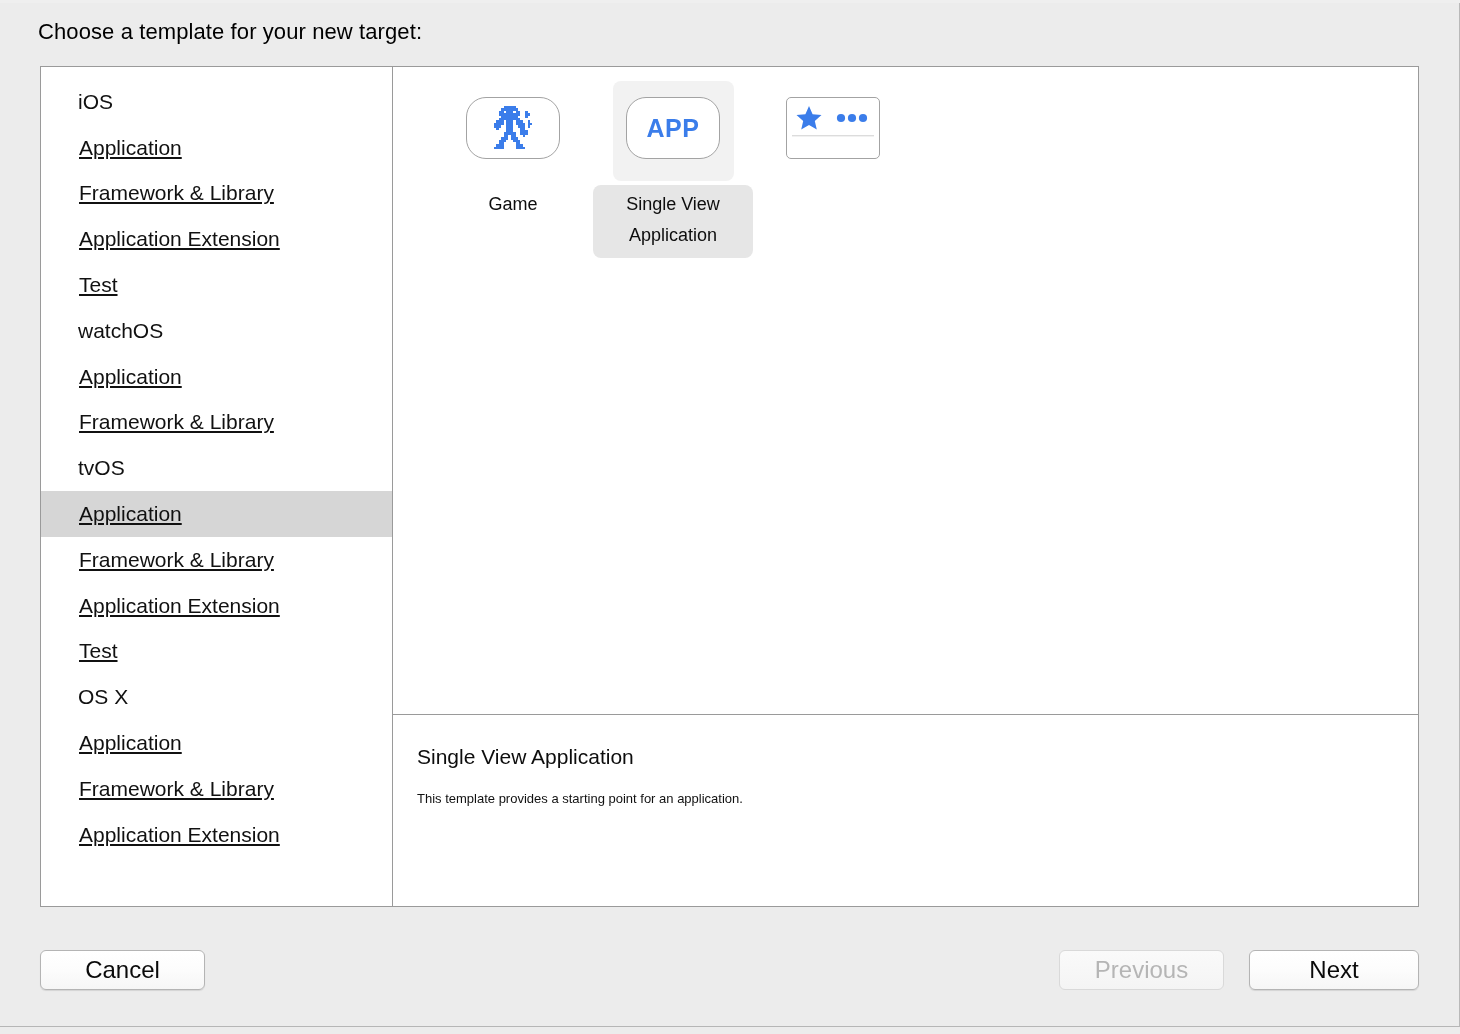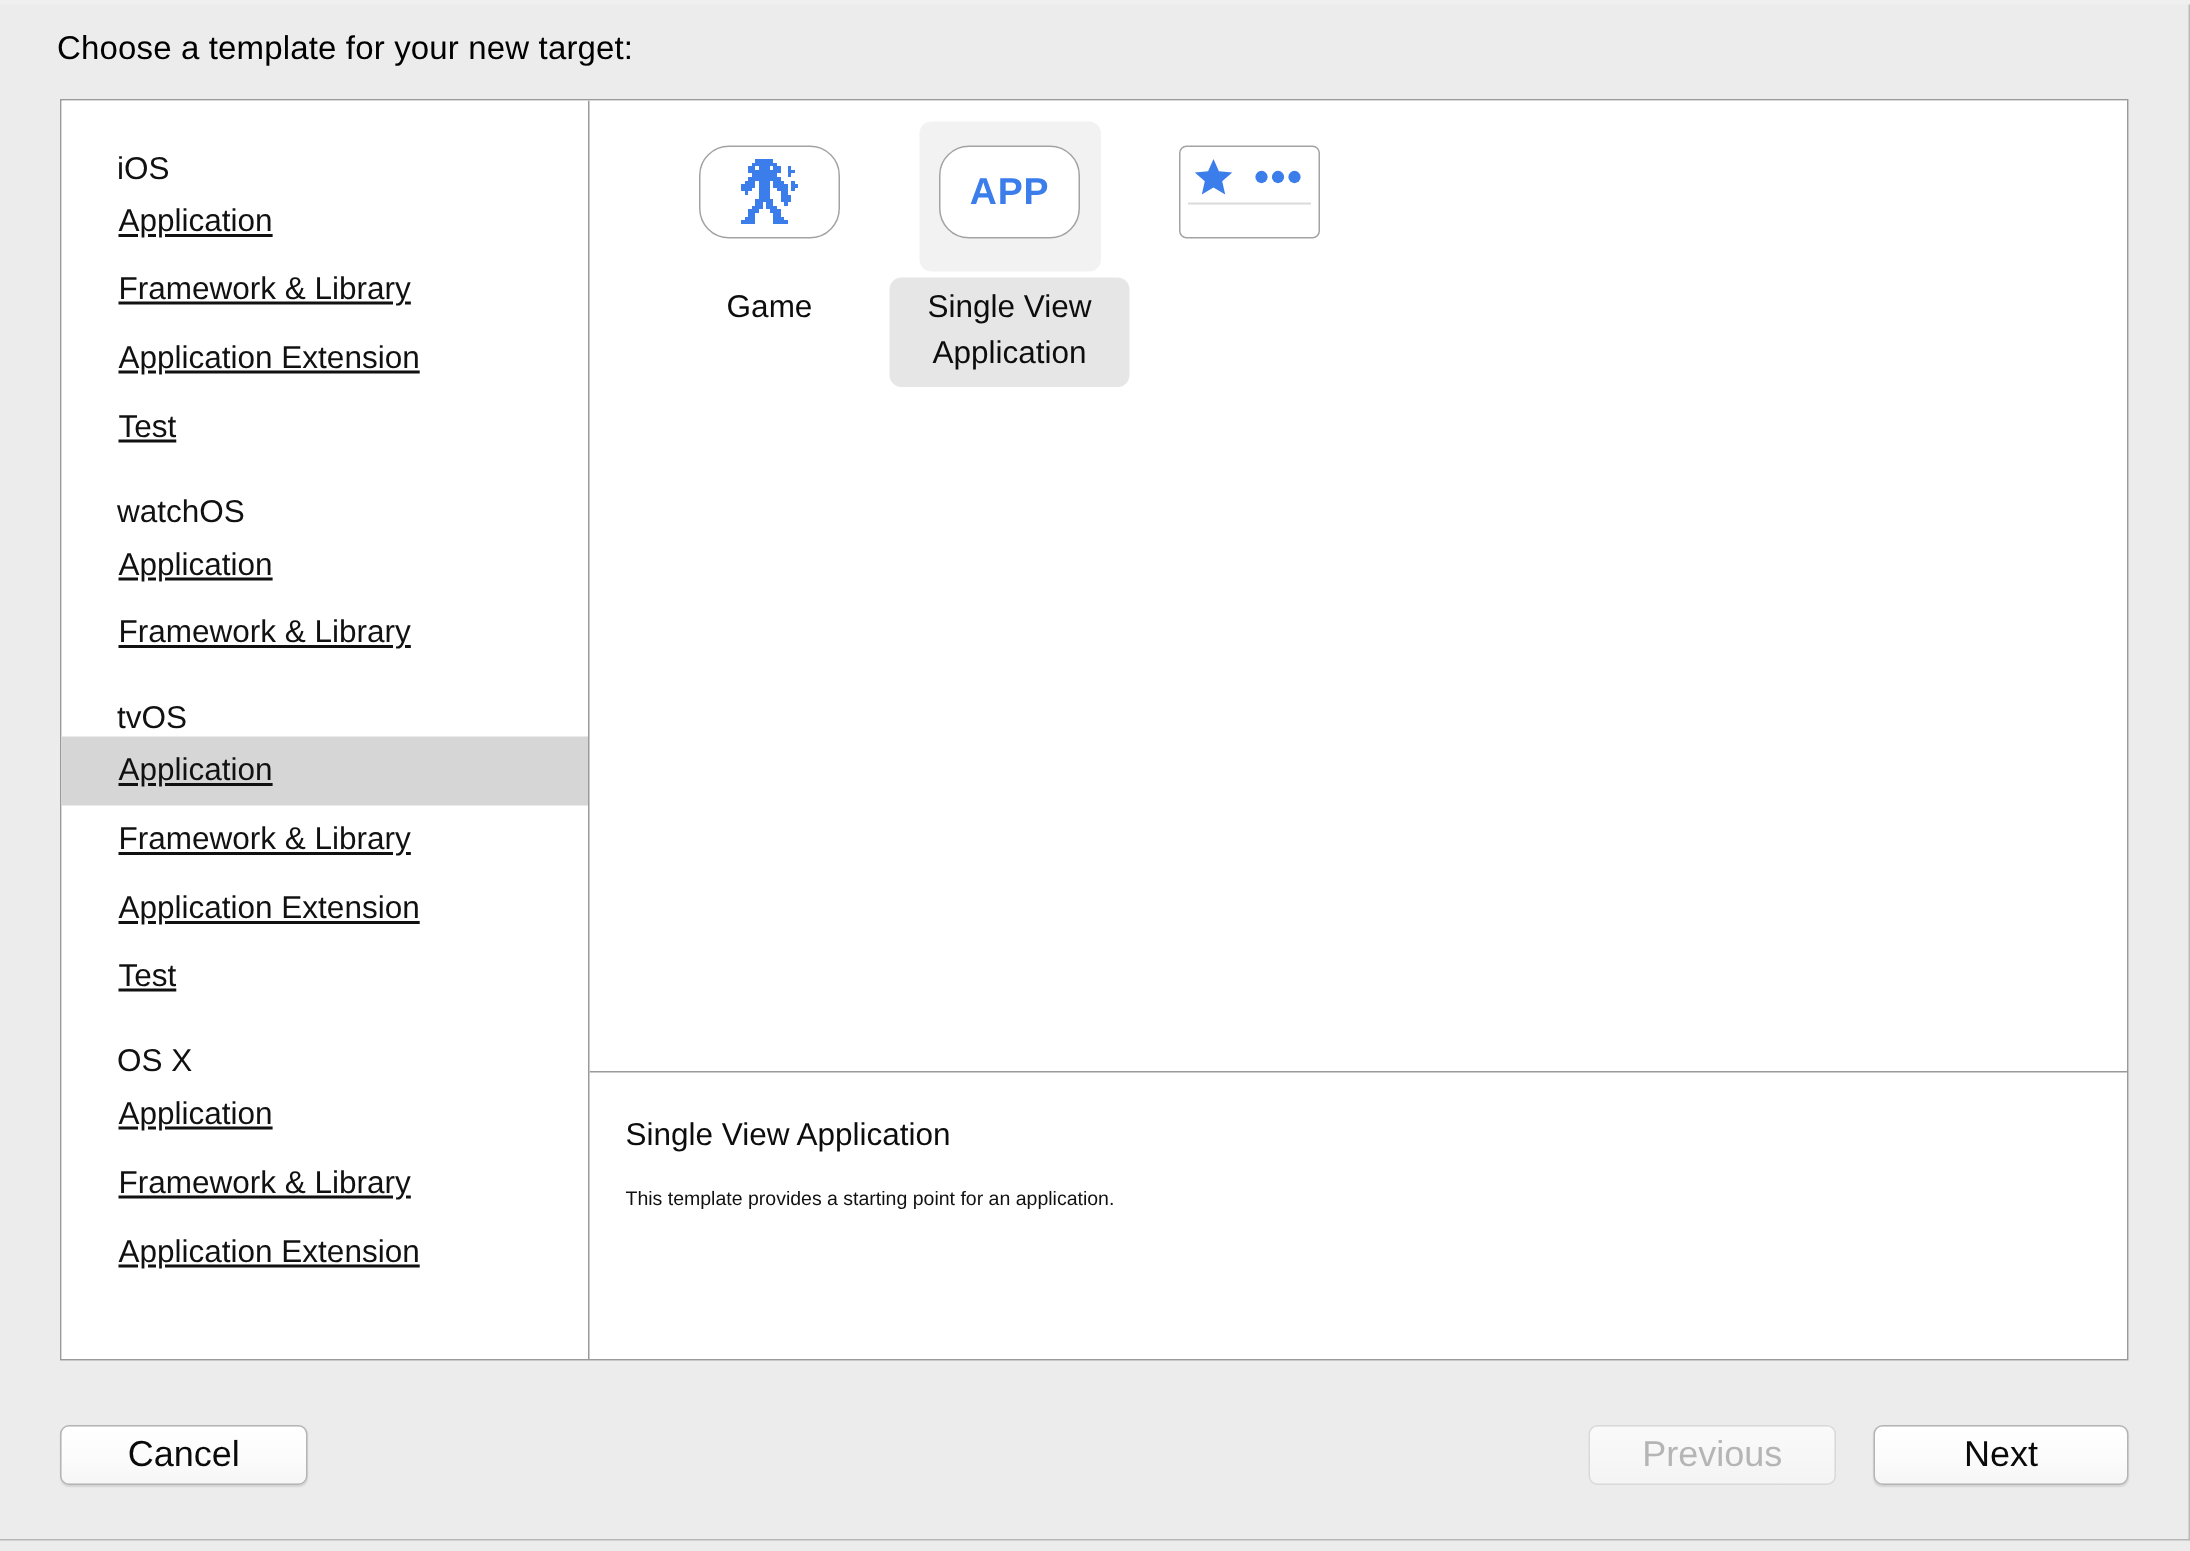--- a/index.html
+++ b/index.html
@@ -63,21 +63,21 @@
   }
   .side-row {
     height: 45.8px;
     display: flex;
     align-items: center;
     font-size: 21px;
     color: #111;
     white-space: nowrap;
     cursor: default;
   }
-  .side-row.group   { padding-left: 37px; align-items: flex-end; }
+  .side-row.group   { padding-left: 37px; }
   .side-row.child   { padding-left: 38px; text-decoration: underline; }
   .side-row.selected { background: #d6d6d6; }
 
   
   #right {
     flex: 1;
     display: flex;
     flex-direction: column;
     height: 100%;
     background: #fff;
@@ -118,21 +118,21 @@
     border-radius: 20px;
     display: flex;
     align-items: center;
     justify-content: center;
     overflow: hidden;
   }
   .icon-box.flat { border-radius: 5px; }
 
   .tile-label {
     margin-top: 4px;
-    font-size: 21px;
+    font-size: 18px;
     line-height: 31px;
     text-align: center;
     color: #0d0d0d;
     padding: 4px 10px 7px 10px;
     border-radius: 8px;
     max-width: 160px;
   }
   .tile.selected .tile-label { background: #e6e6e6; }
 
   

